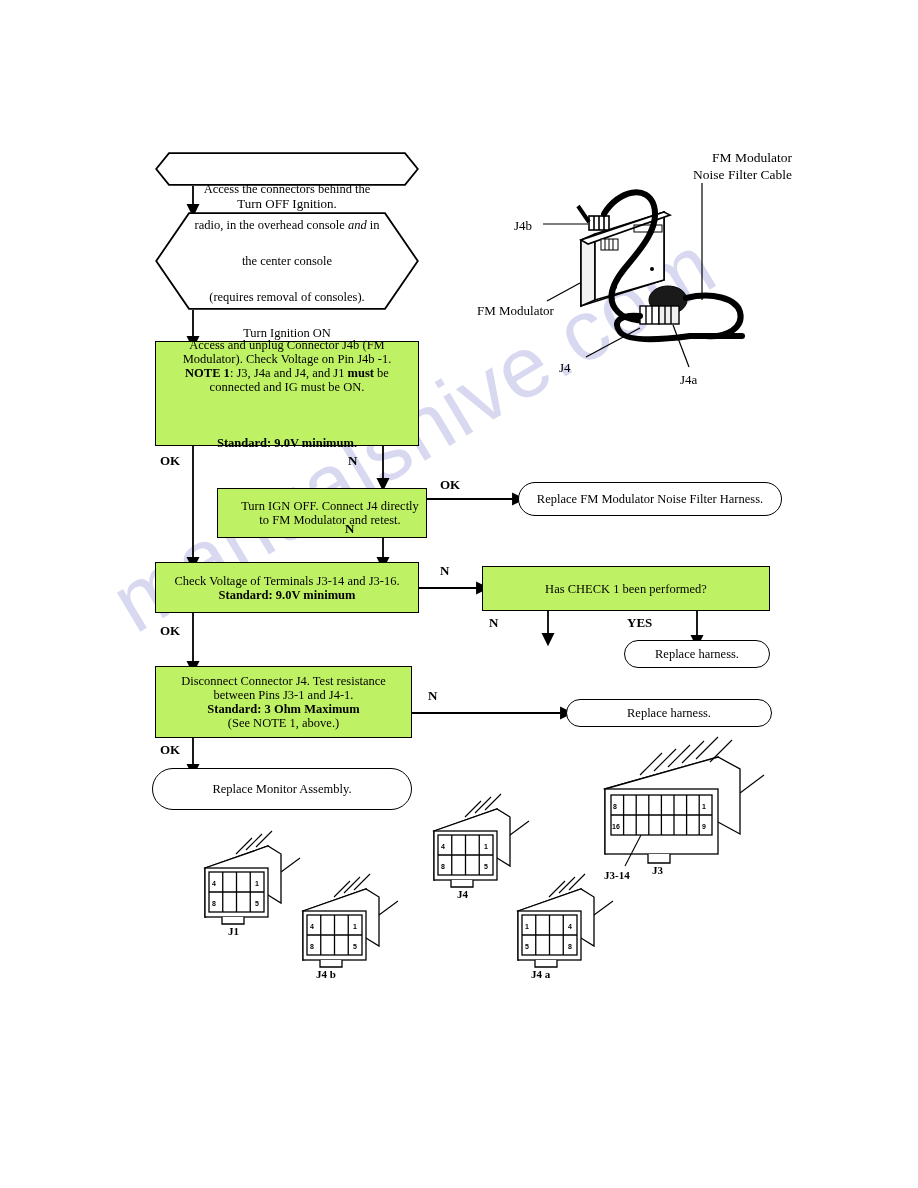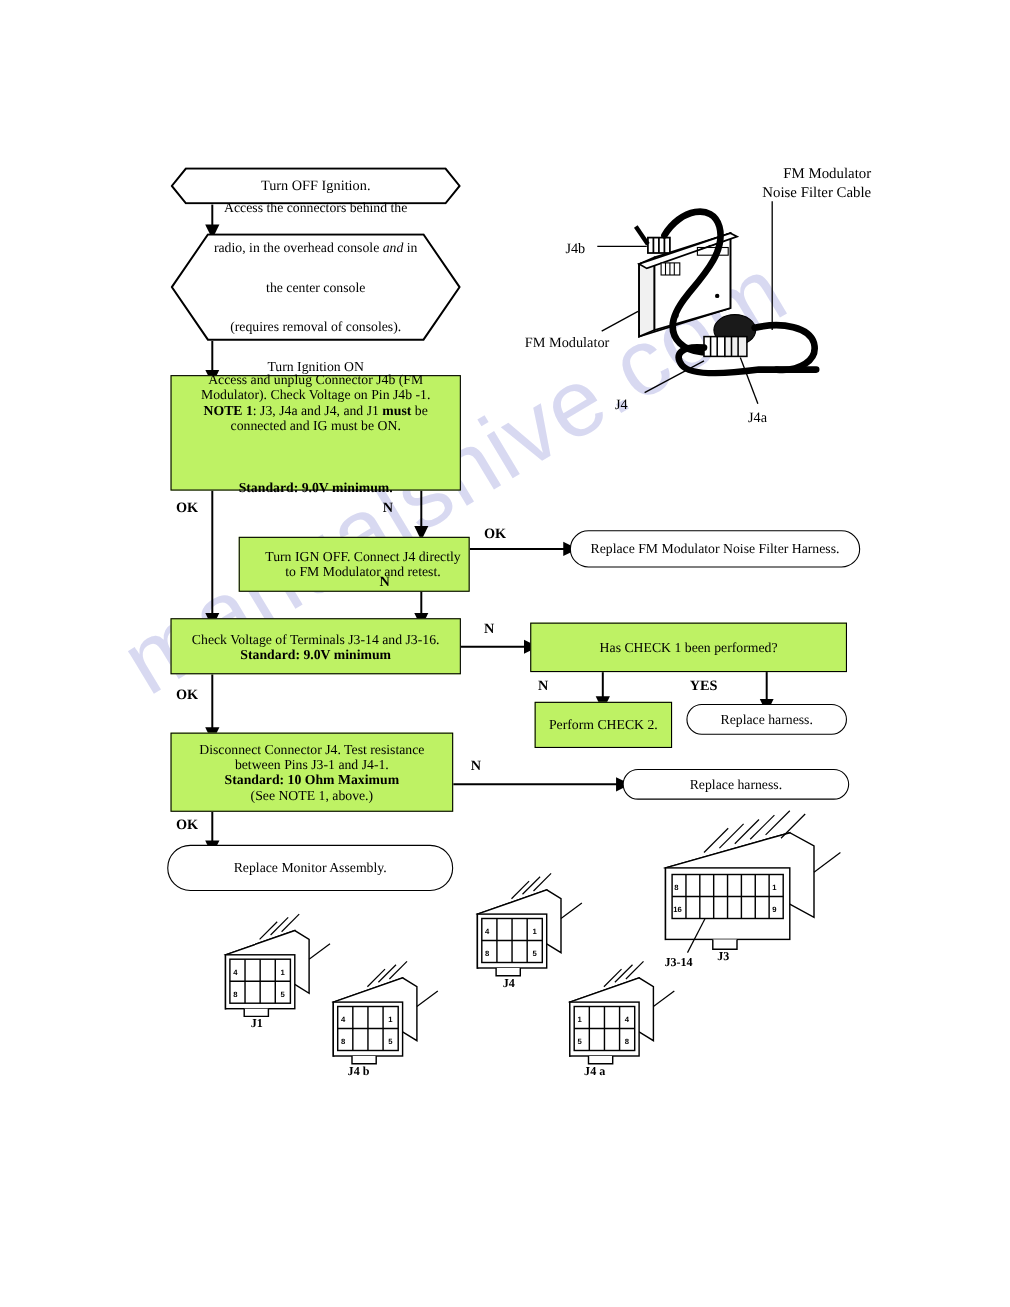--- a/index.html
+++ b/index.html
@@ -148,21 +148,21 @@
       <line x1="412" y1="713" x2="564" y2="713" marker-end="url(#ar)"></line>
 
       <line x1="193" y1="738" x2="193" y2="768" marker-end="url(#ar)"></line>
     </g>
   </svg>
 
   <div class="hexwrap" style="left:155px; top:152px; width:264px; height:34px;">
     <svg width="264" height="34" viewBox="0 0 264 34">
       <polygon points="14,1.2 250,1.2 262.8,17 250,32.8 14,32.8 1.2,17" fill="#fff" stroke="#000" stroke-width="1.8"></polygon>
     </svg>
-    <div class="txt" style="font-size:13px;">Turn OFF Ignition.</div>
+    <div class="txt" style="font-size:13px;margin-top:35px;">Turn OFF Ignition.</div>
   </div>
 
   <div class="hexwrap" style="left:155px; top:212px; width:264px; height:98px;">
     <svg width="264" height="98" viewBox="0 0 264 98">
       <polygon points="34,1.2 230,1.2 262.8,49 230,96.8 34,96.8 1.2,49" fill="#fff" stroke="#000" stroke-width="1.8"></polygon>
     </svg>
     <div class="txt" style="font-size:12.5px; flex-direction:column;gap:22px;">
       <div>Access the connectors behind the</div>
       <div>
         <span>radio, in the overhead console </span><i class="ital">and</i><span> in</span>
@@ -200,33 +200,30 @@
     <div class="txt" style="font-size:12.5px;">
       <div>Check Voltage of Terminals J3-14 and J3-16.</div>
       <div style="font-weight:bold;">Standard: 9.0V minimum</div>
     </div>
   </div>
 
   <div class="node rect" style="left:482px; top:566px; width:288px; height:45px;">
     <div class="txt" style="font-size:12.5px;">Has CHECK 1 been performed?</div>
   </div>
 
-  <div class="node rect" style="left:486px; top:638px; width:125px; height:42px;">
-    <div class="txt" style="font-size:12.5px;">Perform CHECK 2.</div>
-  </div>
 
   <div class="node stadium" style="left:624px; top:640px; width:146px; height:28px;">
     <div class="txt" style="font-size:12.5px;">Replace harness.</div>
   </div>
 
   <div class="node rect" style="left:155px; top:666px; width:257px; height:72px;">
     <div class="txt" style="font-size:12.5px;">
       <div>Disconnect Connector J4. Test resistance</div>
       <div>between Pins J3-1 and J4-1.</div>
-      <div style="font-weight:bold;">Standard: 10 Ohm Maximum</div>
+      <div style="font-weight:bold;">Standard: 3 Ohm Maximum</div>
       <div>(See NOTE 1, above.)</div>
     </div>
   </div>
 
   <div class="node stadium" style="left:566px; top:699px; width:206px; height:28px;">
     <div class="txt" style="font-size:12.5px;">Replace harness.</div>
   </div>
 
   <div class="node stadium" style="left:152px; top:768px; width:260px; height:42px;">
     <div class="txt" style="font-size:12.5px;">Replace Monitor Assembly.</div>

